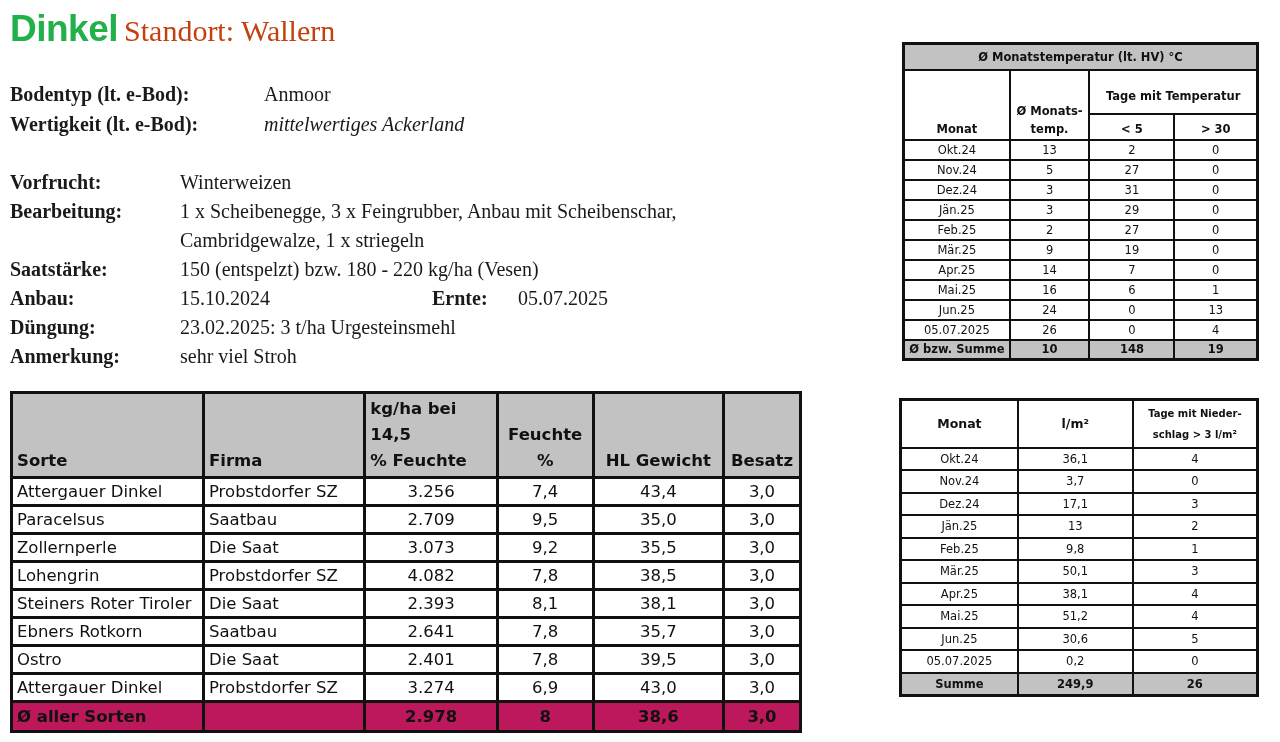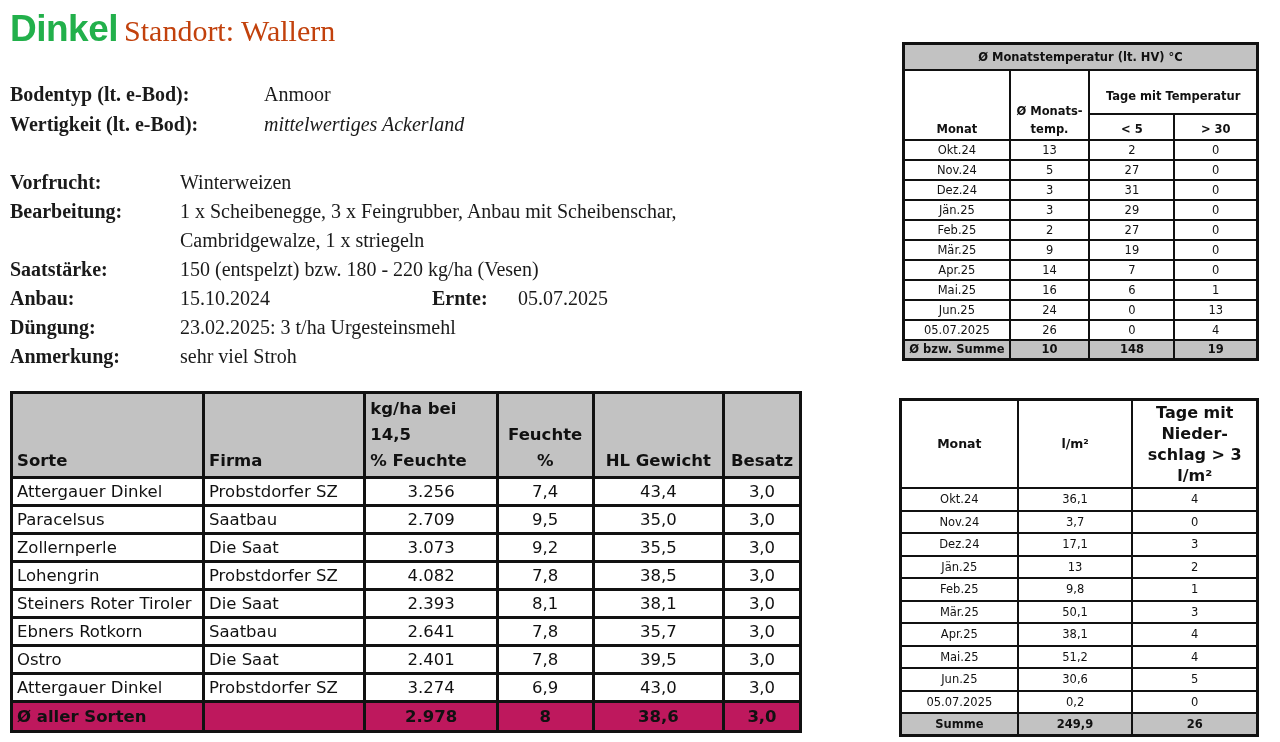--- a/index.html
+++ b/index.html
@@ -275,21 +275,21 @@
 <table class="wt rain">
   <colgroup>
     <col style="width:118px">
       <col style="width:116px">
       <col style="width:126px">
   </colgroup>
   <thead>
     <tr>
       <th style="height:48px; vertical-align:middle; font-size:12.5px;">Monat</th>
       <th style="vertical-align:middle; font-size:12.5px;">l/m²</th>
-      <th style="vertical-align:middle; font-size:16px; line-height:21px;"><span>Tage mit Nieder-</span><br><span>schlag &gt; 3 l/m²</span></th>
+      <th style="vertical-align:middle; font-size:10px; line-height:21px;"><span>Tage mit Nieder-</span><br><span>schlag &gt; 3 l/m²</span></th>
     </tr>
   </thead>
   <tbody>
     <tr>
         <td>Okt.24</td>
         <td>36,1</td>
         <td>4</td>
       </tr>
     <tr>
         <td>Nov.24</td>

